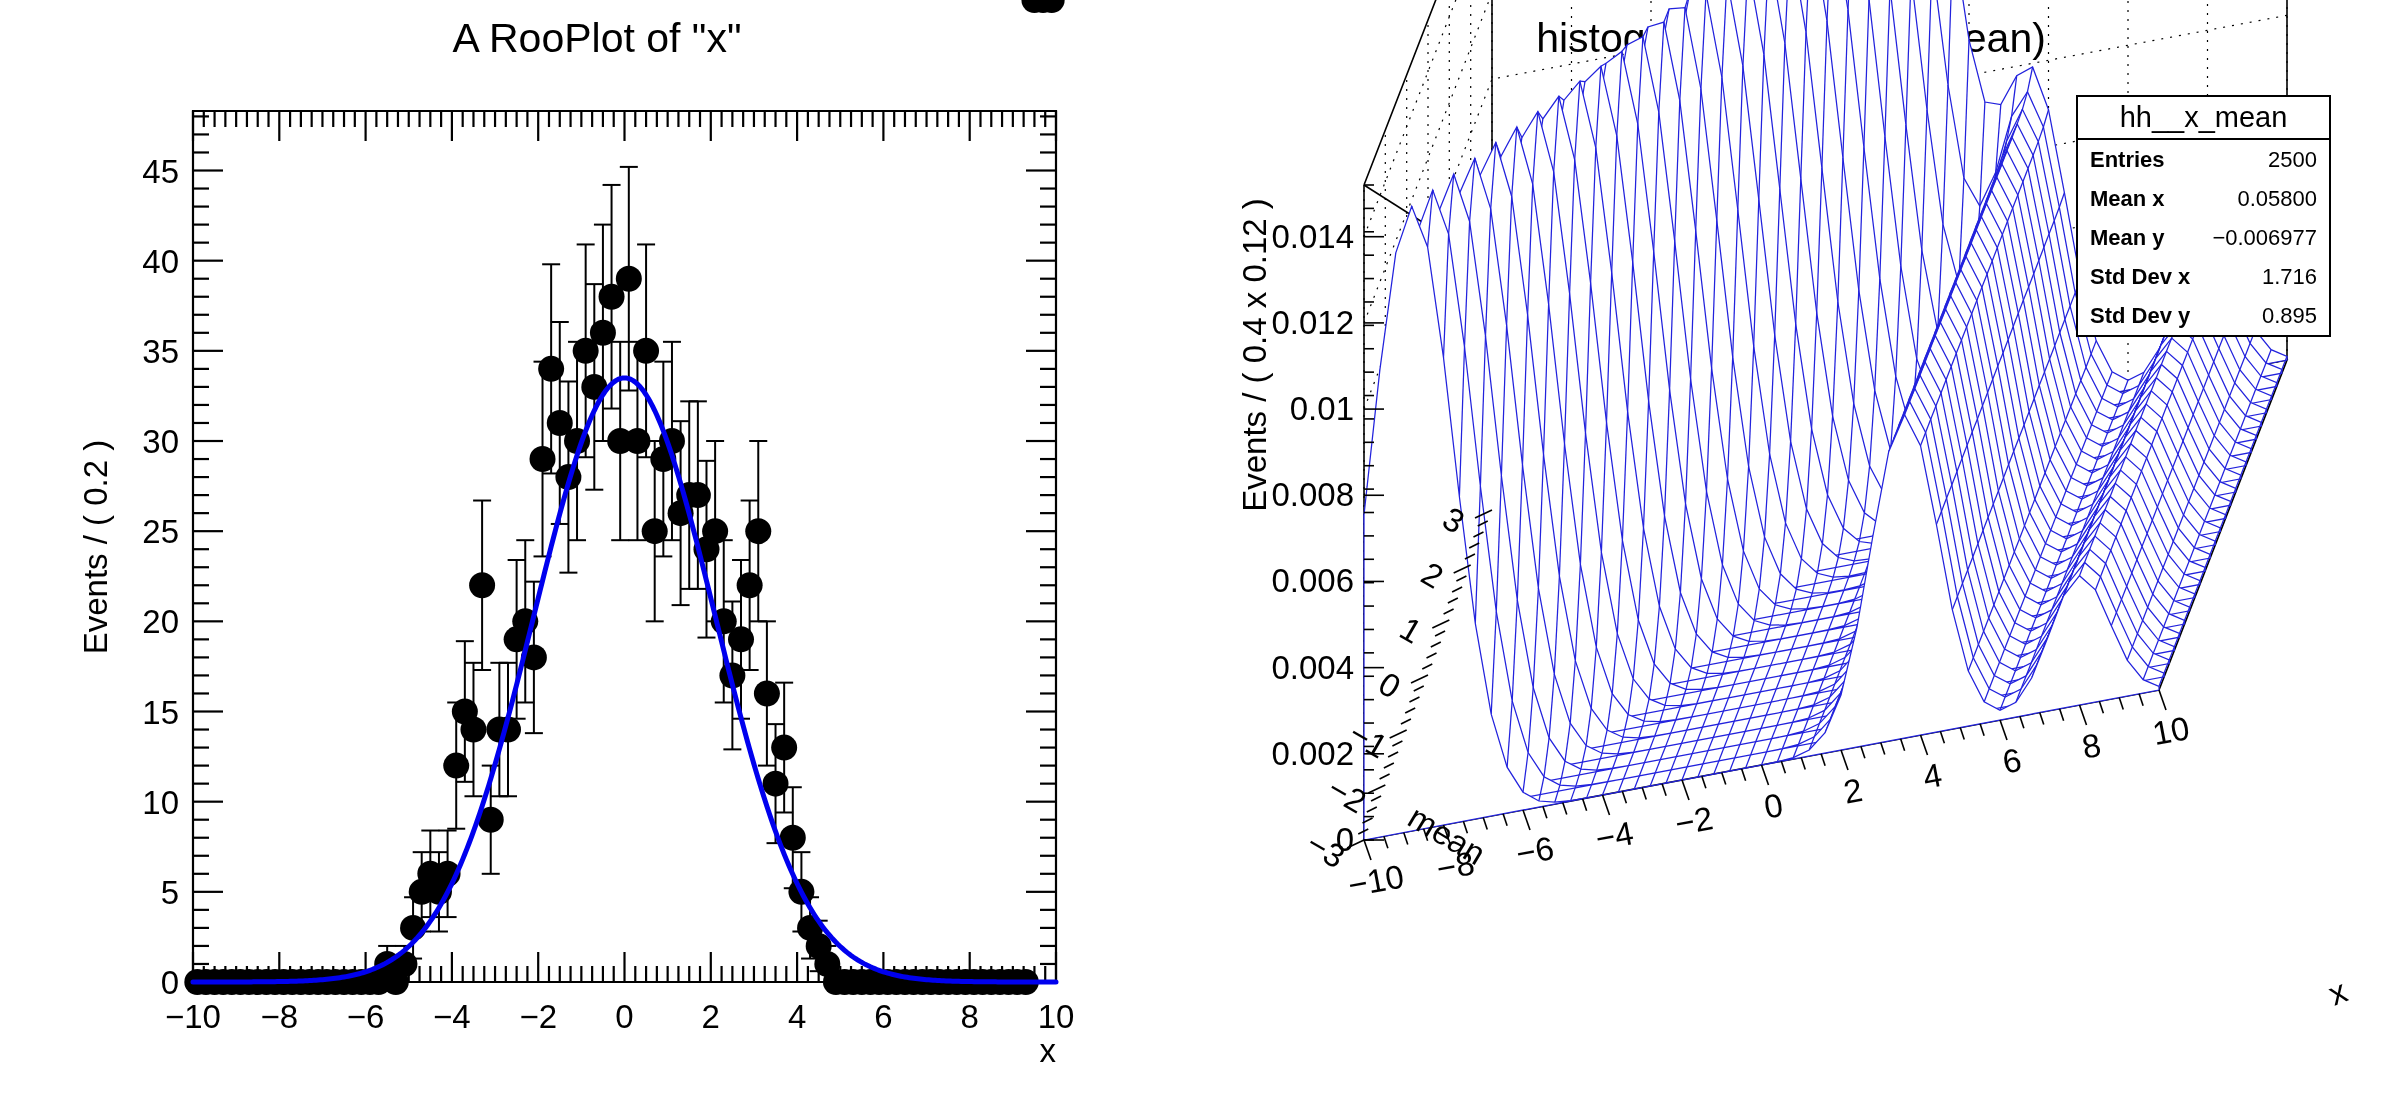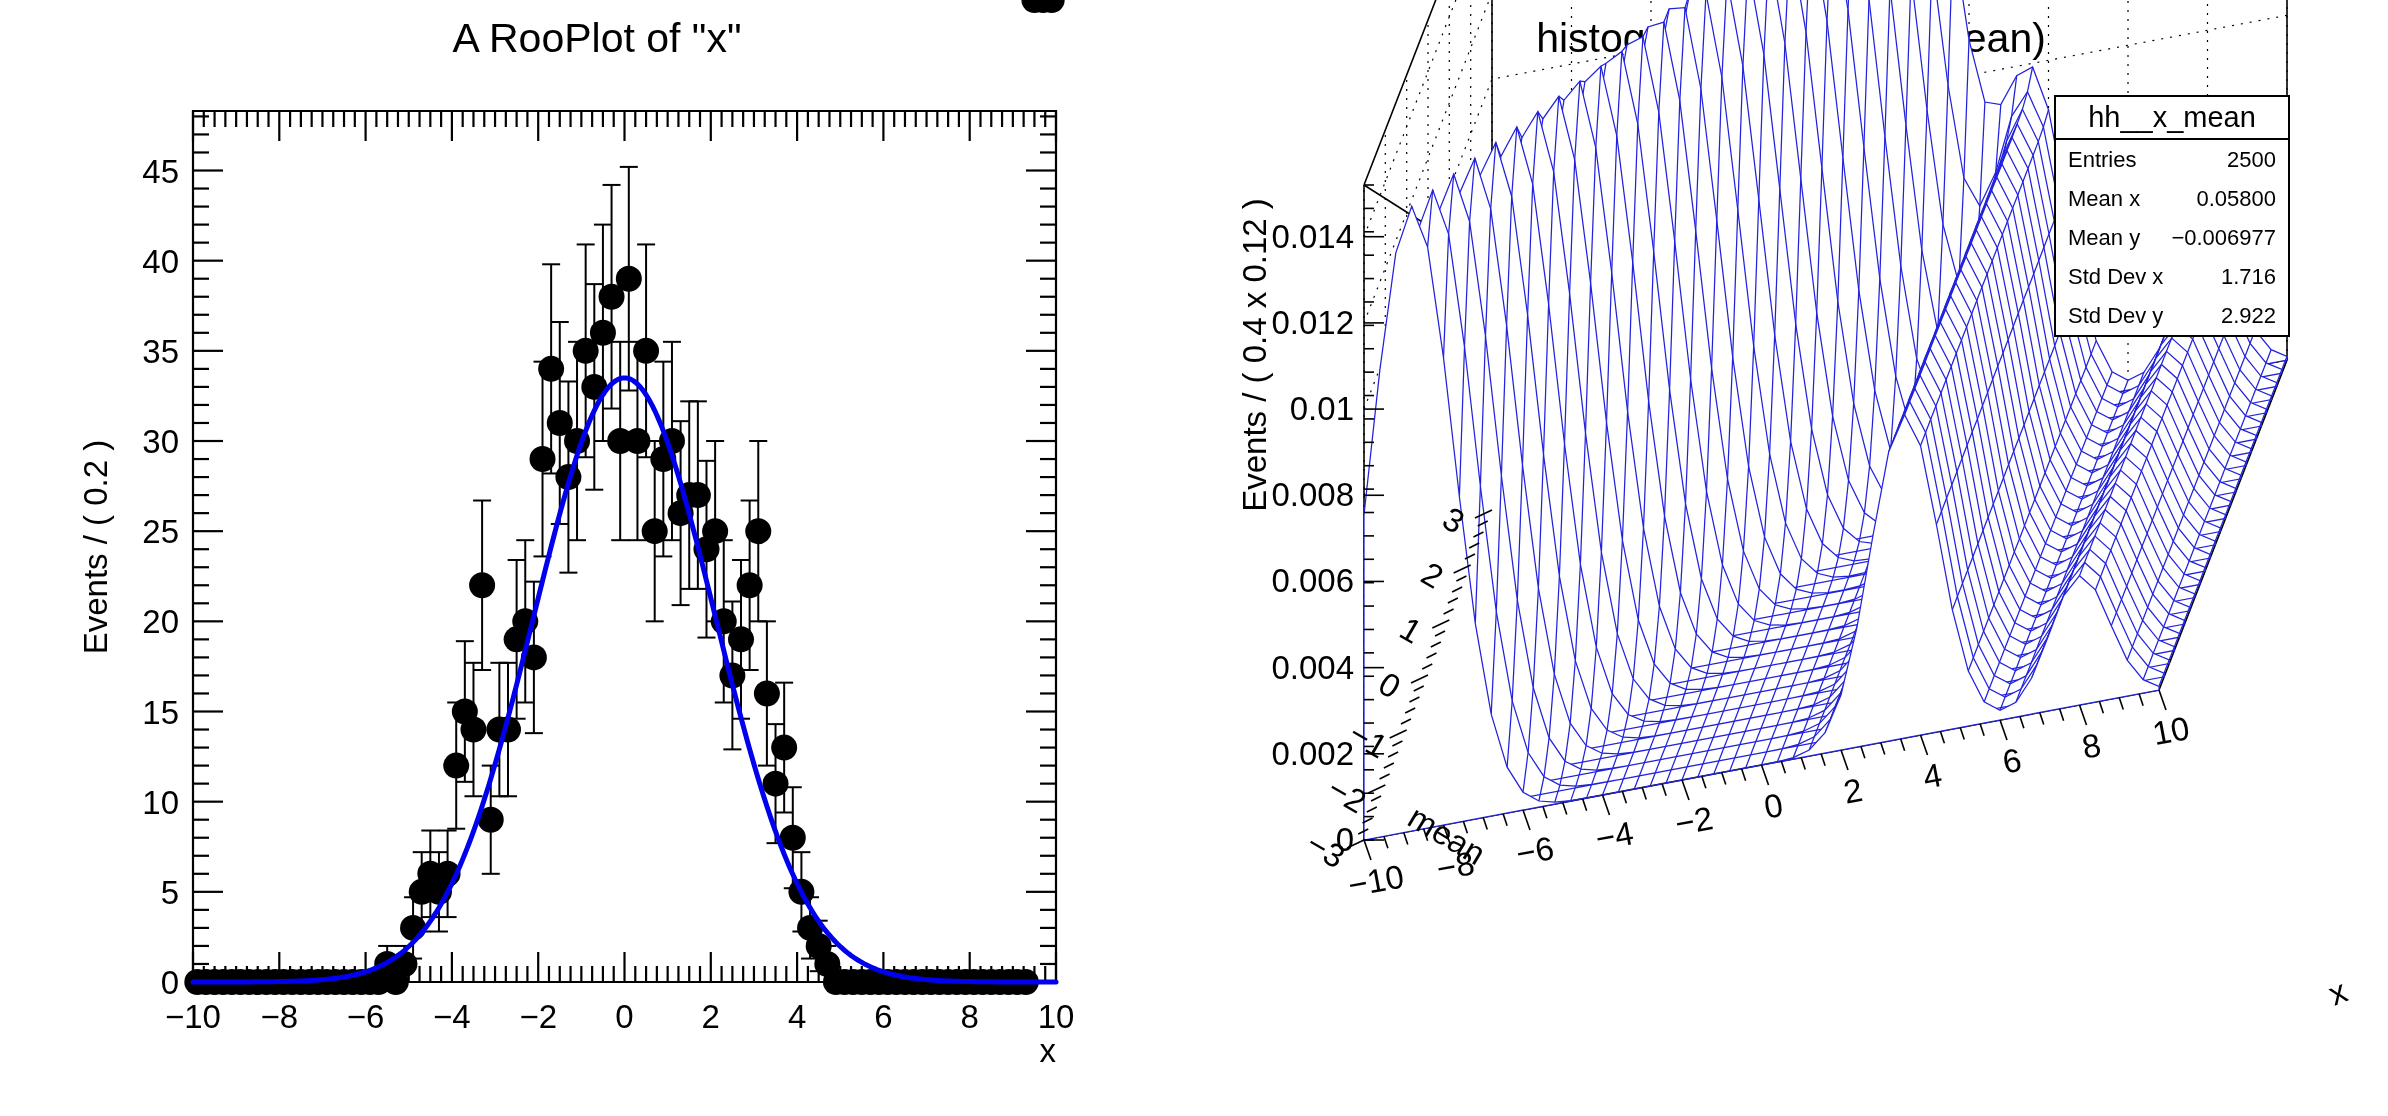--- a/index.html
+++ b/index.html
@@ -27,21 +27,21 @@
   .meshfill{fill:#ffffff;stroke:#2222dd;stroke-width:1.25;}
   .box3d{stroke:#000;stroke-width:1.6;fill:none;}
   .gridd{stroke:#000;stroke-width:1.2;stroke-dasharray:2 7;fill:none;}
   .tick3{stroke:#000;stroke-width:1.6;}
 
   .statbox{position:absolute;border:2px solid #000;background:#fff;box-sizing:border-box;}
   .stat-title{text-align:center;font-size:29px;padding:5px 0 6px;
               border-bottom:2px solid #000;line-height:1.05;}
   .stat-row{display:flex;justify-content:space-between;font-size:22px;
             padding:9px 12px 8px 12px;line-height:1.0;}
-  .stat-row .k{text-align:left;}
+  .stat-row .k{text-align:left;font-weight:bold;}
   .stat-row .v{text-align:left;}
 </style>
 </head>
 <body>
 
 <div class="canvas">
 
   <div class="pad" id="pad-left">
     <div class="title" id="title-left">A RooPlot of "x"</div>
 
@@ -2084,40 +2084,40 @@
           <text class="axlab" x="168.66666666666666" y="750" transform="rotate(30 168.66666666666666 750)" text-anchor="middle">−1</text>
           <text class="axlab" x="147.33333333333334" y="805" transform="rotate(30 147.33333333333334 805)" text-anchor="middle">−2</text>
           <text class="axlab" x="126" y="860" transform="rotate(30 126 860)" text-anchor="middle">−3</text>
         </g>
 
       <text class="axtitle" id="r-ztitle" transform="translate(72,355) rotate(-90)" text-anchor="middle">Events / ( 0.4 x 0.12 )</text>
       <text class="axtitle" id="r-ytitle" transform="translate(247,845) rotate(31)" text-anchor="middle">mean</text>
       <text class="axtitle" id="r-xtitle" transform="translate(1148,1003) rotate(-22)" text-anchor="middle">x</text>
     </svg>
 
-    <div class="statbox" id="statbox" style="left:860px;top:95px;width:236px;">
+    <div class="statbox" id="statbox" style="left:882px;top:95px;width:255px;">
       <div class="stat-title">hh__x_mean</div>
       <div id="stat-rows">
           <div class="stat-row">
             <span class="k">Entries</span>
             <span class="v">2500</span>
           </div>
           <div class="stat-row">
             <span class="k">Mean x</span>
             <span class="v">0.05800</span>
           </div>
           <div class="stat-row">
             <span class="k">Mean y</span>
             <span class="v">−0.006977</span>
           </div>
           <div class="stat-row">
             <span class="k">Std Dev x</span>
             <span class="v">1.716</span>
           </div>
           <div class="stat-row">
             <span class="k">Std Dev y</span>
-            <span class="v">2.922</span>
+            <span class="v">0.895</span>
           </div>
         </div>
     </div>
   </div>
 
 </div>
 
 </body></html>

